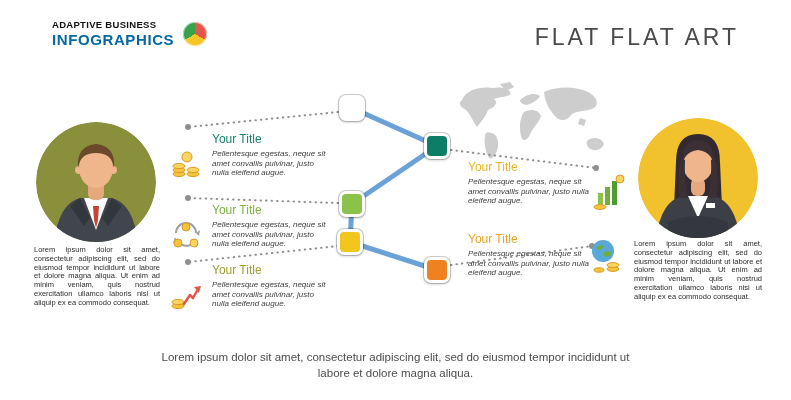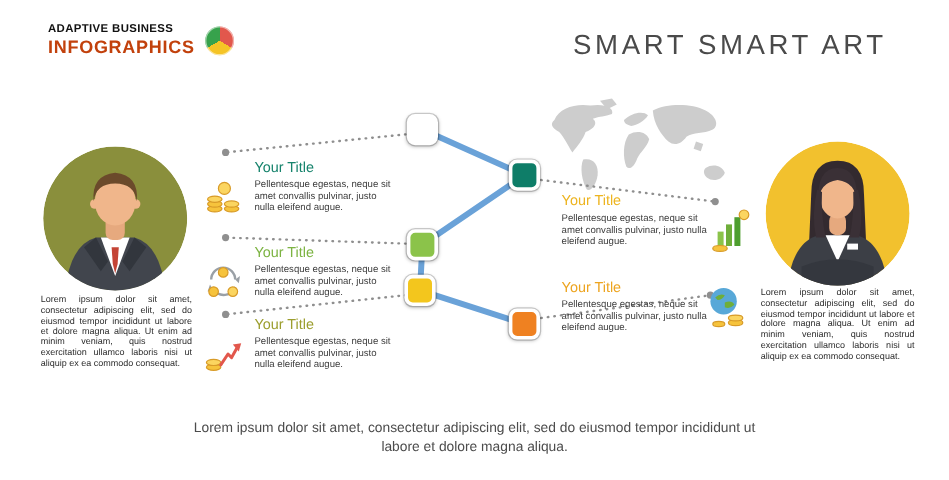--- a/index.html
+++ b/index.html
@@ -1,39 +1,39 @@
 <!DOCTYPE html>
 <html><head>
 <meta charset="utf-8">
 <style>
   html,body{margin:0;padding:0;background:#fff;}
   .canvas{position:relative;width:791px;height:400px;background:#ffffff;overflow:hidden;
           font-family:"Liberation Sans",sans-serif;}
 
   
-  .logo{position:absolute;left:40px;top:19px;display:flex;align-items:center;gap:9px;}
+  .logo{position:absolute;left:52px;top:19px;display:flex;align-items:center;gap:9px;}
   .logo-text{display:flex;flex-direction:column;}
   .logo-line1{font-size:9.5px;font-weight:bold;letter-spacing:.3px;color:#111;}
-  .logo-line2{font-size:15px;font-weight:800;letter-spacing:.6px;color:#c2410c;margin-top:1px;}
+  .logo-line2{font-size:15px;font-weight:800;letter-spacing:.6px;color:#0369a1;margin-top:1px;}
   .logo-icon{width:24px;height:24px;border-radius:50%;
              background:conic-gradient(#e2574c 0deg 120deg,#f5c426 120deg 240deg,#37a24c 240deg 360deg);
              box-shadow:inset 0 0 0 1px rgba(255,255,255,.55);}
   .header-title{position:absolute;right:52px;top:24px;font-size:23px;letter-spacing:3px;
                 color:#4a4a4a;font-weight:400;}
 
   
   .node{position:absolute;width:20px;height:20px;border:3px solid #fff;border-radius:7px;
         box-shadow:0 0 0 1px rgba(0,0,0,.18),0 1px 3px rgba(0,0,0,.25);z-index:3;}
 
   .overlay{position:absolute;left:0;top:0;z-index:2;pointer-events:none;}
 
   
   .item{position:absolute;z-index:4;}
   .item .title{font-size:12px;font-weight:normal;margin:0 0 3px;}
-  .item .desc{font-size:8px;line-height:9.5px;color:#3d3d3d;margin:0;}
+  .item .desc{font-size:8px;line-height:9.5px;color:#3d3d3d;margin:0;font-style:italic;}
   .item-left{width:162px;}
   .item-left .txt{margin-left:42px;width:118px;}
   .item-left .icon{position:absolute;left:0;top:16px;width:32px;height:32px;}
   .item-right{width:122px;}
   .side-icon{position:absolute;z-index:4;width:34px;height:36px;}
 
   
   .avatar{position:absolute;z-index:2;}
   .profile-text{position:absolute;font-size:7.5px;line-height:8.8px;color:#2c2c2c;
                 text-align:justify;z-index:2;}
@@ -48,21 +48,21 @@
 <div class="canvas">
 
   <div class="logo">
     <div class="logo-text">
       <span class="logo-line1">ADAPTIVE BUSINESS</span>
       <span class="logo-line2">INFOGRAPHICS</span>
     </div>
     <div class="logo-icon"></div>
   </div>
 
-  <div class="header-title">SMART SMART ART</div>
+  <div class="header-title">FLAT FLAT ART</div>
 
   <svg class="overlay" width="791" height="400" viewBox="0 0 791 400">
 
     <g fill="#cdcdcd">
       <path d="M462,100 C466,90 480,86 492,88 C504,86 512,90 510,95 C504,97 500,97 494,99 C499,103 494,108 488,110 C486,116 481,122 477,127 C473,121 470,114 466,110 C460,107 458,103 462,100 Z"></path>
       <path d="M500,84 l10,-2 4,5 -8,4 z"></path>
       <path d="M486,133 C494,131 499,137 498,146 C497,154 492,160 489,158 C485,151 483,140 486,133 Z"></path>
       <path d="M524,112 C531,108 539,110 541,116 C539,123 534,126 531,132 C529,138 525,142 522,139 C519,131 519,119 524,112 Z"></path>
       <path d="M520,100 C526,94 536,92 540,96 C537,101 531,104 526,105 C523,104 520,103 520,100 Z"></path>
       <path d="M544,92 C556,86 576,86 588,92 C596,96 600,104 594,108 C586,112 578,110 572,114 C568,120 562,122 557,118 C551,112 545,104 544,92 Z"></path>

